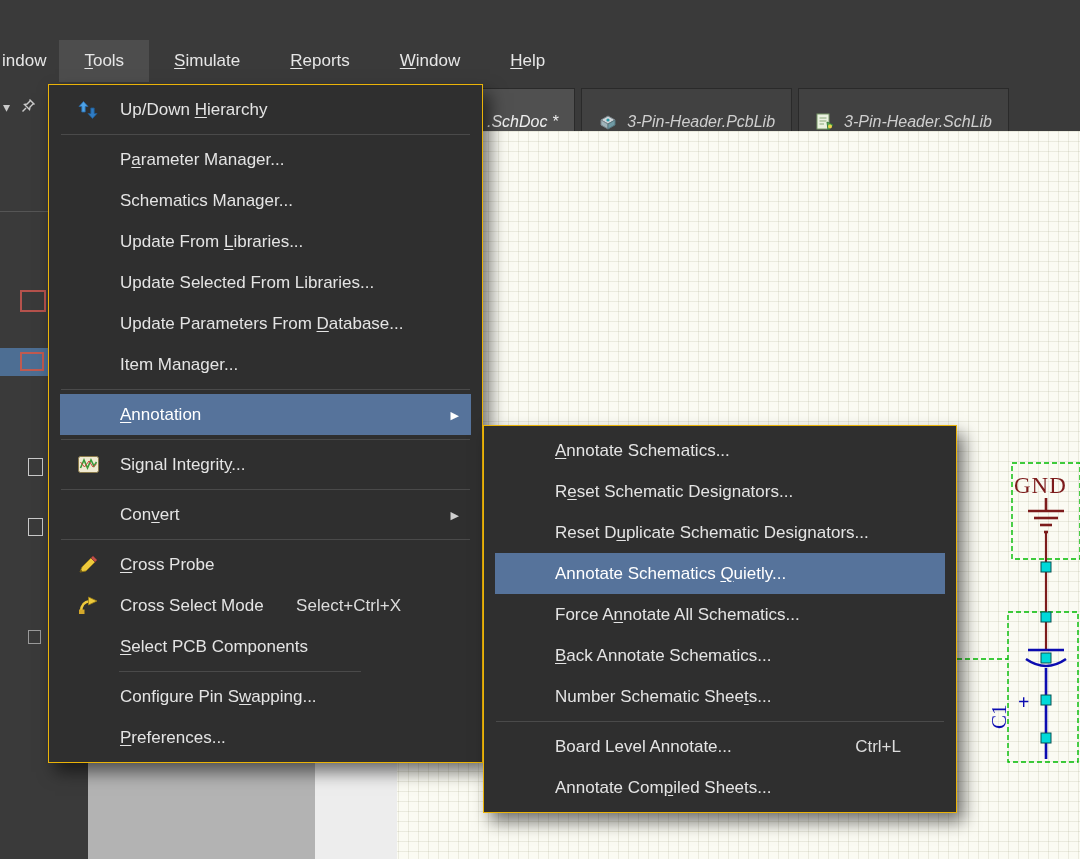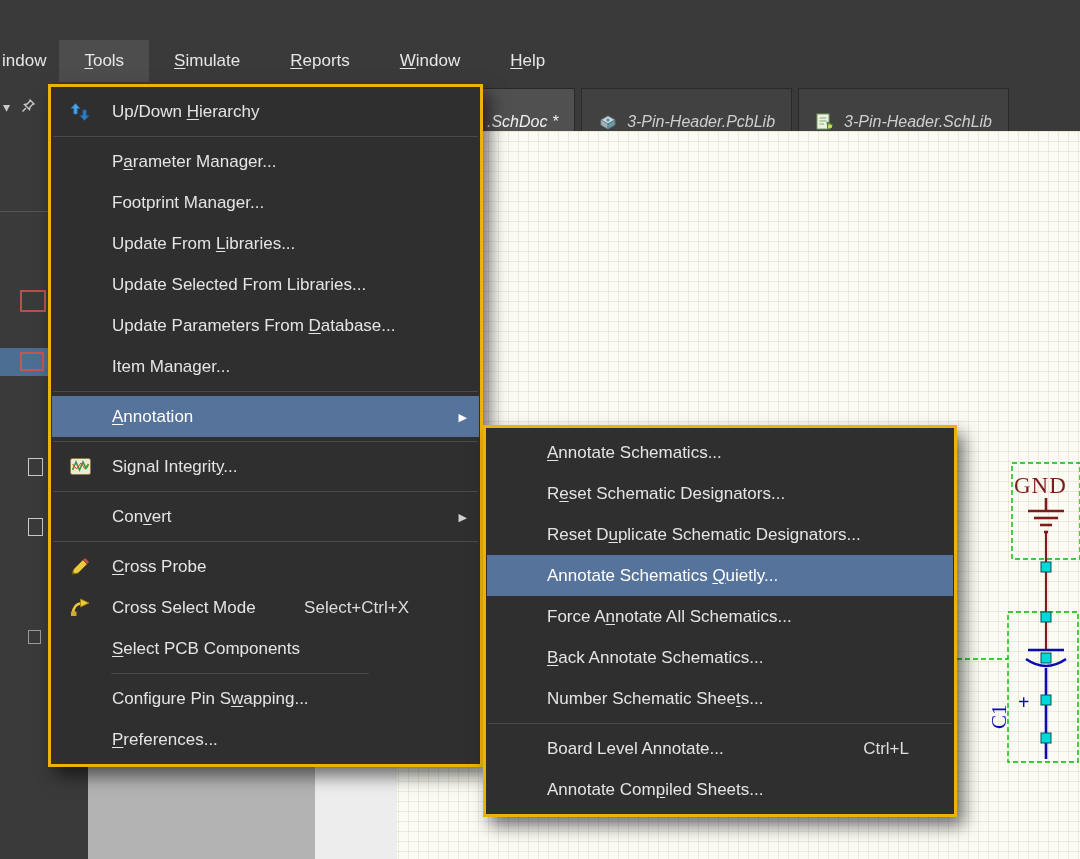--- a/index.html
+++ b/index.html
@@ -67,22 +67,22 @@
   .lp-redbox { position:absolute; top:208px; left:20px; width:26px; height:22px; border:2px solid #b5524c; }
   .lp-selrow { position:absolute; top:266px; left:0; width:48px; height:28px; background:#4d6e93; }
   .lp-redbox2{ position:absolute; top:4px; left:20px; width:24px; height:19px; border:2px solid #c05a50; }
   .lp-doc    { position:absolute; left:28px; width:15px; height:18px; border:1px solid #c9c9c9; }
   .lp-d1 { top:376px; } .lp-d2 { top:436px; }
   .lp-d3 { top:548px; width:13px; height:14px; border-color:#9a9a9a; }
 
   
   .menu {
     position:absolute; background:var(--menu-bg,#2f2f2f);
-    border:3px solid #eab308; box-shadow:7px 9px 16px rgba(0,0,0,0.55);
-    padding:4px 1px; font-size:17px; color:#e4e4e4;
+    border:1px solid #eab308; box-shadow:7px 9px 16px rgba(0,0,0,0.55);
+    padding:4px 11px; font-size:17px; color:#e4e4e4;
   }
   .tools-menu { left:48px; top:84px; width:435px; z-index:20; }
   .submenu    { left:483px; top:385px; width:474px; z-index:21;margin-top:40px; }
   .menu-item {
     height:41px; display:flex; align-items:center; position:relative;
     padding-right:34px; white-space:nowrap; cursor:default;
   }
   .menu-item.hl { background:var(--hl,#56739b); color:#ffffff; }
   .mi-icon { flex:0 0 36px; margin-left:10px; margin-right:14px; display:flex; justify-content:center; align-items:center; }
   .mi-shortcut { margin-left:auto; margin-right:36px; color:#dcdcdc; }
@@ -215,21 +215,21 @@
         </span>
         <span class="lbl">Up/Down <span class="ukey">H</span>ierarchy</span>
       </div>
       <div class="menu-sep"></div>
       <div class="menu-item">
         <span class="mi-icon"></span>
         <span class="lbl">P<span class="ukey">a</span>rameter Manager...</span>
       </div>
       <div class="menu-item">
         <span class="mi-icon"></span>
-        <span class="lbl">Footprint Manager...</span>
+        <span class="lbl">Schematics Manager...</span>
       </div>
       <div class="menu-item">
         <span class="mi-icon"></span>
         <span class="lbl">Update From <span class="ukey">L</span>ibraries...</span>
       </div>
       <div class="menu-item">
         <span class="mi-icon"></span>
         <span class="lbl">Update Selected From Libraries...</span>
       </div>
       <div class="menu-item">

